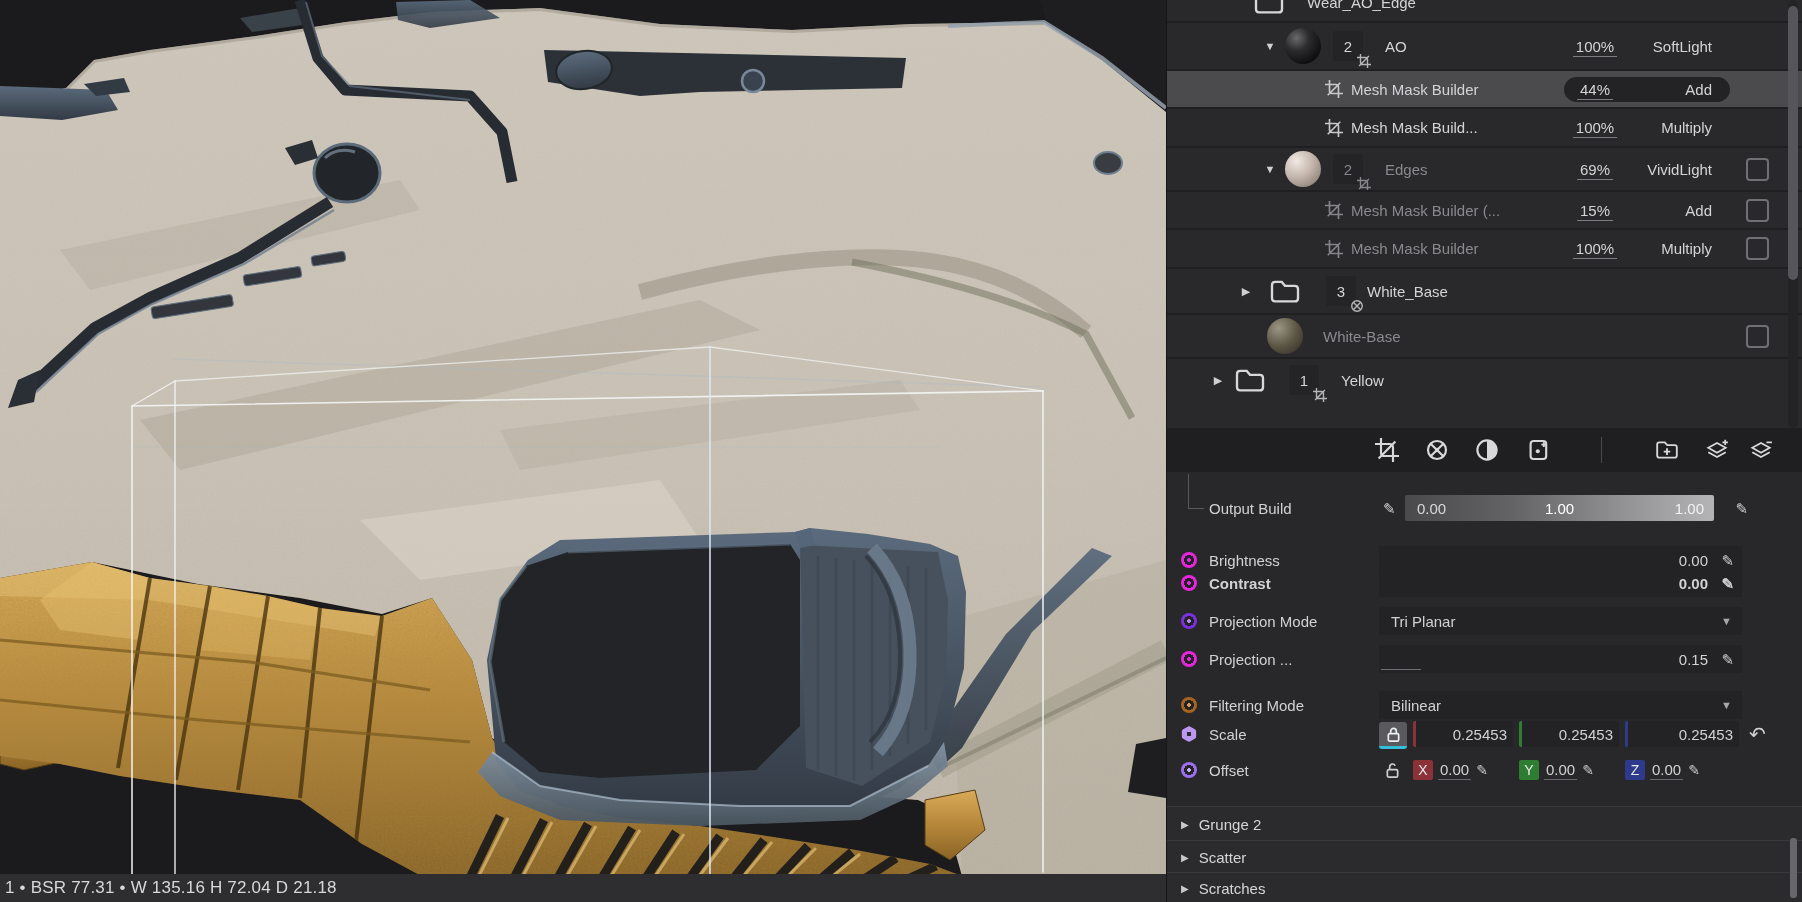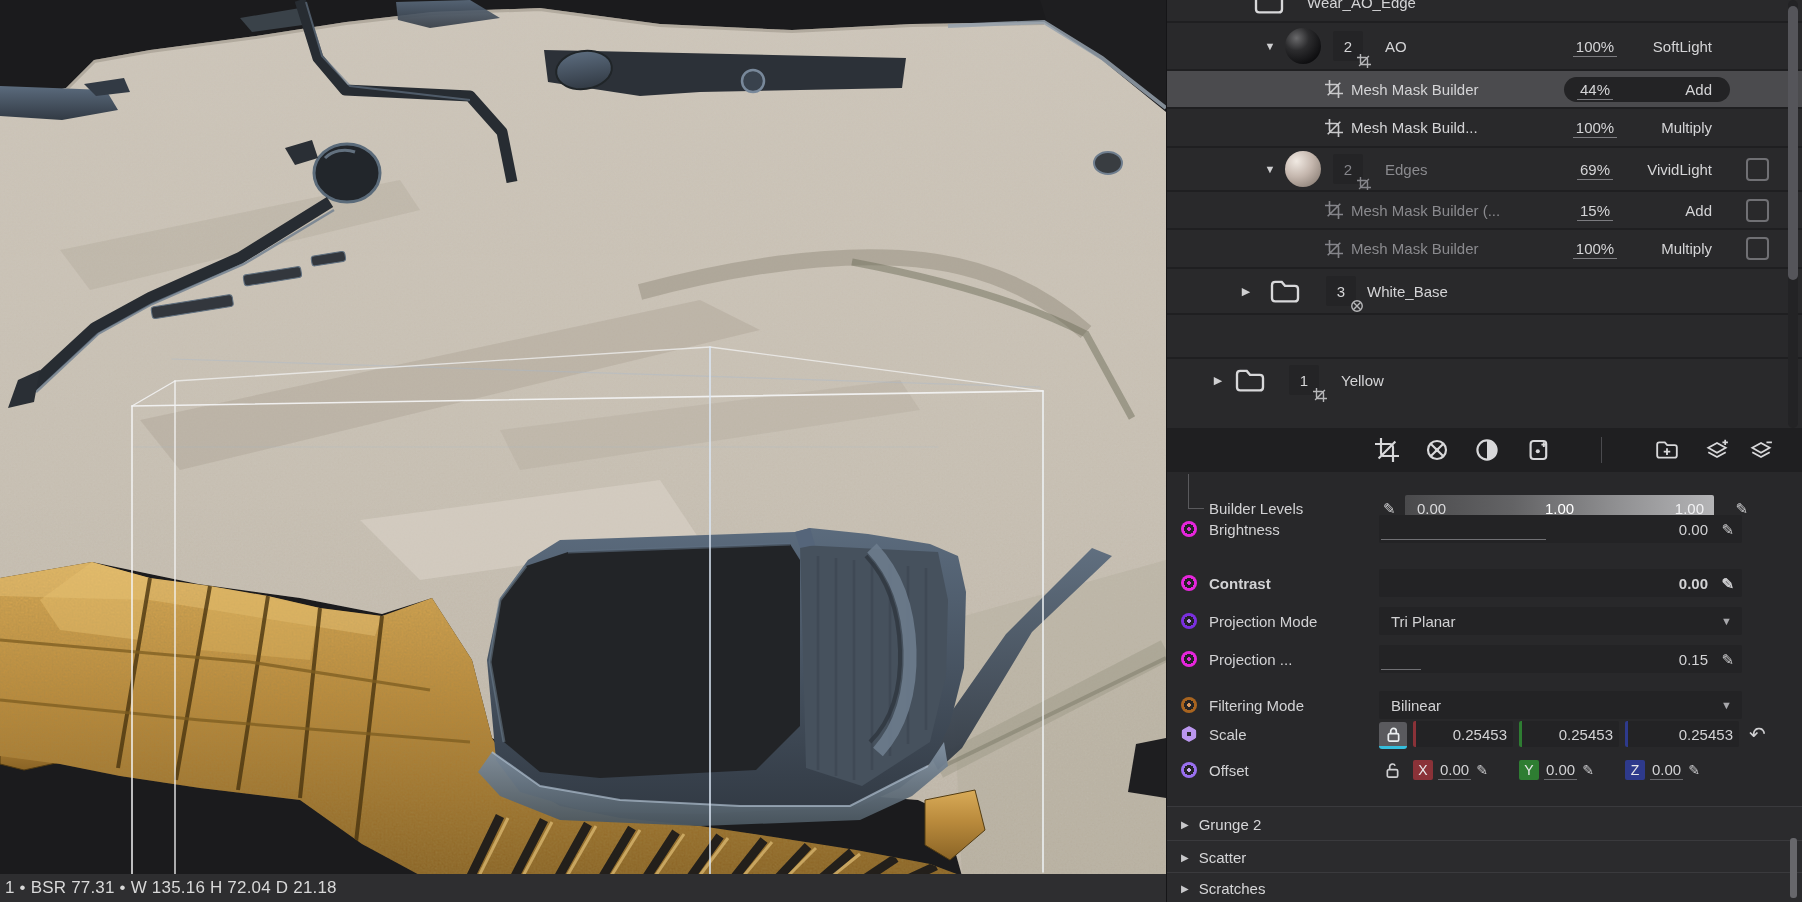--- a/index.html
+++ b/index.html
@@ -345,20 +345,29 @@
             <path d="M4.7,4.7 15.3,15.3 M15.3,4.7 4.7,15.3" stroke="currentColor" stroke-width="2"></path>
           </svg>
       </span>
       <span class="llabel" style="margin-left:11px;">White_Base</span>
       <span class="rcluster">
           <span class="cbxslot"></span>
         </span>
     </div>
     <div class="lsep" style="top:313px;"></div>
 
+    <div class="lrow" style="top:315px;height:42px;padding-left:100px;">
+      <span class="thumb white"></span>
+      <span class="llabel dim" style="margin-left:20px;">White-Base</span>
+      <span class="rcluster">
+        <span class="cbxslot">
+            <span class="cbx"></span>
+          </span>
+      </span>
+    </div>
     <div class="lsep" style="top:357px;"></div>
 
     <div class="lrow" style="top:359px;height:42px;padding-left:42px;">
       <span class="chev">▶</span>
       <svg class="foldericon" style="margin-left:7px;" viewBox="0 0 24 20">
           <path d="M2,5.5 q0,-2.5 2.5,-2.5 h5 l2.5,3 h7.5 q2.5,0 2.5,2.5 v7 q0,2.5 -2.5,2.5 h-15 q-2.5,0 -2.5,-2.5 z" fill="none" stroke="currentColor" stroke-width="1.8"></path>
         </svg>
       <span class="badge" style="margin-left:23px;">
         <span>1</span>
         <svg class="sub" viewBox="0 0 20 20">
@@ -405,31 +414,31 @@
           <path d="M3,13 l8,4.5 L19,13 M3,9 l8,-4.5 L19,9 l-8,4.5 z" fill="none" stroke="currentColor" stroke-width="1.6"></path>
           <path d="M16,4 h5" stroke="currentColor" stroke-width="1.6"></path>
         </svg>
     </div>
 
     <div class="props">
 
       <div class="prow" style="top:20px;height:32px;">
         <span class="treeline-v" style="top:-18px;height:34px;"></span>
         <span class="treeline-h" style="top:16px;"></span>
-        <span class="plabel">Builder Levels</span>
+        <span class="plabel">Output Build</span>
         <span class="pencil" style="left:216px;">✎</span>
         <div class="lvlbar">
           <span class="lvlval" style="left:12px;color:#d9d9db;">0.00</span>
           <span class="lvlval" style="left:50%;transform:translate(-50%,-50%);color:#ffffff;">1.00</span>
           <span class="lvlval" style="right:10px;color:#f2f2f4;">1.00</span>
         </div>
         <span class="pencil" style="right:54px;">✎</span>
       </div>
 
-      <div class="prow" style="top:40px;height:34px;">
+      <div class="prow" style="top:71px;height:34px;">
         <span class="picon ring-magenta"></span>
         <span class="plabel">Brightness</span>
         <div class="pfield">
           <span class="trackline" style="left:2px;width:165px;"></span>
           <span class="pval">0.00</span>
           <span class="pencil" style="right:8px;">✎</span>
         </div>
       </div>
 
       <div class="prow" style="top:94px;height:34px;font-weight:bold;">

